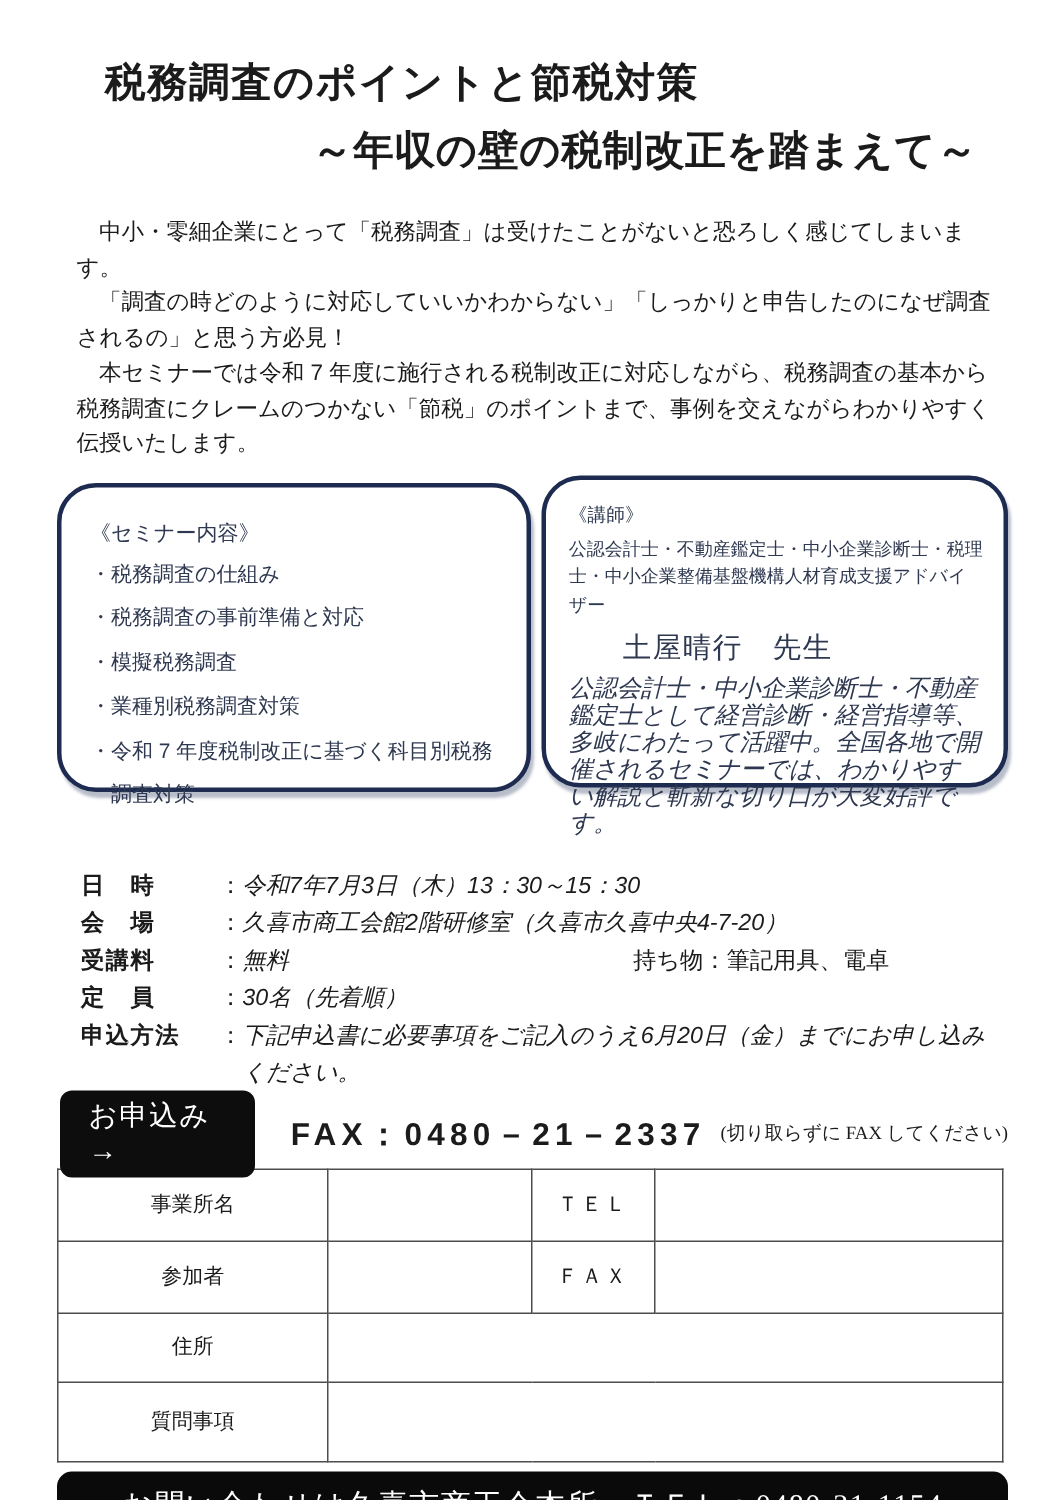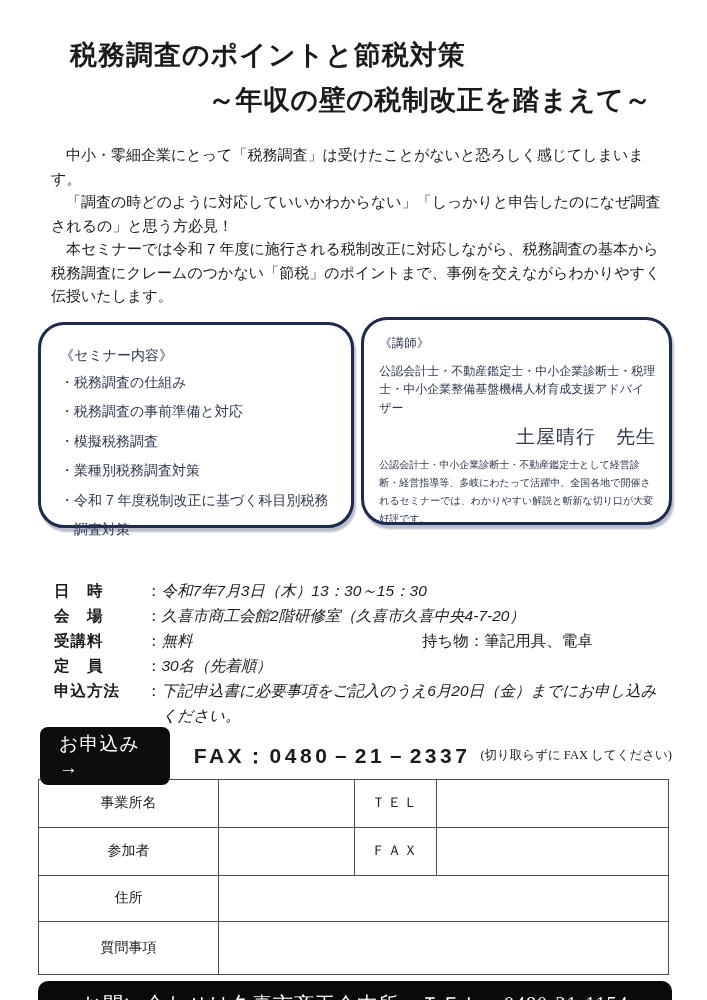--- a/index.html
+++ b/index.html
@@ -54,27 +54,27 @@
   }
   .box-seminar .box-heading{font-size:14px;line-height:26px;}
   .seminar-item{
     list-style:none;font-size:14px;line-height:29.5px;
     padding-left:1em;text-indent:-1em;
   }
   .box-lecturer{
     width:325px;height:208px;
     padding:14px 13px 0 15px;
   }
-  .box-lecturer .box-heading{font-size:12.5px;line-height:19px;margin-bottom:9px;}
+  .box-lecturer .box-heading{font-size:12.5px;line-height:19px;margin-bottom:4px;}
   .lecturer-titles{font-size:12px;line-height:18.5px;}
   .lecturer-name{
-    font-size:19px;letter-spacing:1px;text-align:right;
+    font-size:19px;letter-spacing:1px;text-align:left;
     padding-left:36px;margin:7px 0 6px;
   }
-  .lecturer-bio{font-size:10px;line-height:18px;}
+  .lecturer-bio{font-size:16px;line-height:18px;font-style:italic;}
   
   .details{margin:50px 0 0 16px;font-size:15.5px;}
   .d-row{display:flex;line-height:25px;position:relative;}
   .d-label{font-weight:bold;width:92px;flex:none;letter-spacing:1px;}
   .d-colon{flex:none;}
   .d-value{max-width:498px;font-style:italic;}
   .d-extra{position:absolute;left:368px;top:0;}
   
   .apply-row{
     display:flex;align-items:center;

